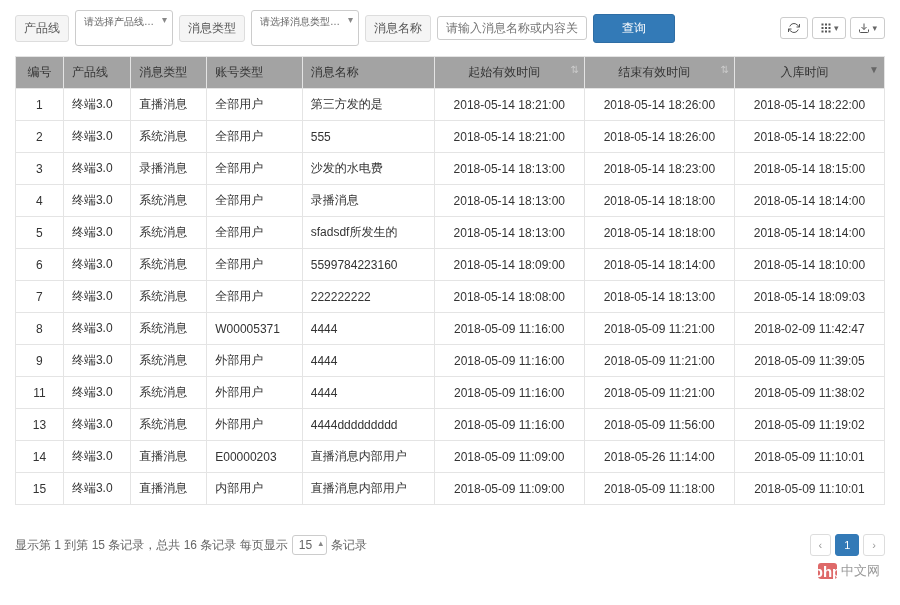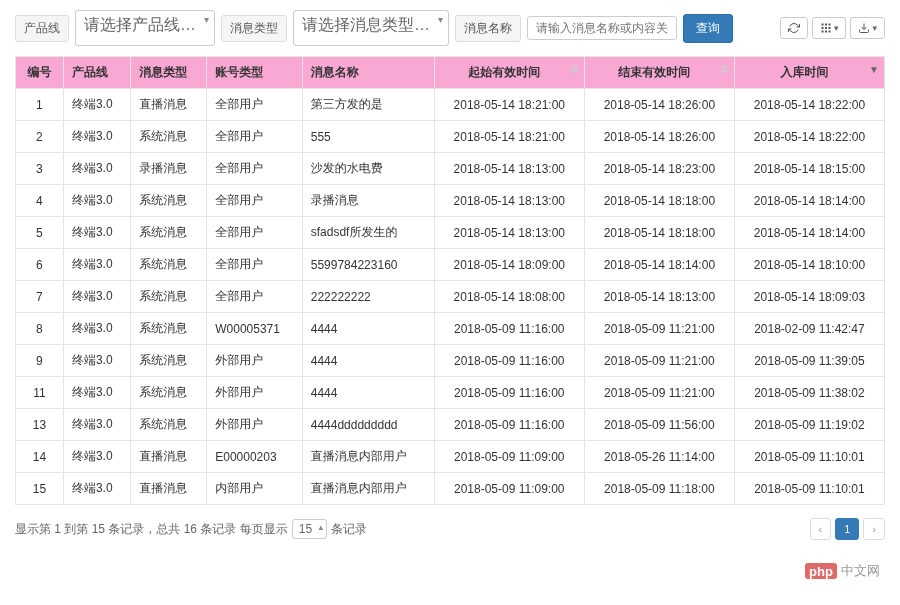--- a/index.html
+++ b/index.html
@@ -1,44 +1,44 @@
 <!DOCTYPE html>
 <html><head>
   <meta charset="utf-8">
   <style>
     * { box-sizing: border-box; margin: 0; padding: 0; }
     body { font-family: "Microsoft YaHei", Arial, sans-serif; font-size: 12px; color: #333; background: #fff; padding: 10px 15px; width: 900px; }
     .toolbar { display: flex; align-items: center; gap: 6px; margin-bottom: 10px; }
     .toolbar-left { display: flex; align-items: center; gap: 6px; flex: 1; }
     .toolbar-right { display: flex; gap: 4px; }
     .label-box { background: #f5f5f5; border: 1px solid #ddd; padding: 4px 8px; border-radius: 3px; color: #555; font-size: 12px; }
-    .select-box { border: 1px solid #ccc; padding: 4px 18px 9px 8px; border-radius: 3px; color: #666; font-size: 16px; background: #fff; position: relative; cursor: pointer; }
+    .select-box { border: 1px solid #ccc; padding: 4px 18px 16px 8px; border-radius: 3px; color: #666; font-size: 10px; background: #fff; position: relative; cursor: pointer; }
     .select-box::after { content: "▾"; position: absolute; right: 5px; top: 3px; color: #888; font-size: 10px; }
     .search-input { border: 1px solid #ccc; padding: 4px 8px; border-radius: 3px; width: 150px; font-size: 12px; color: #999; }
     .btn { border: 1px solid #ccc; background: #fff; padding: 4px 8px; border-radius: 3px; cursor: pointer; font-size: 12px; display: inline-flex; align-items: center; gap: 3px; }
-    .btn-primary { background: #337ab7; border-color: #2e6da4; color: #fff; padding: 5px 12px; }
+    .btn-primary { background: #337ab7; border-color: #2e6da4; color: #fff; padding: 5px 28px; }
     .icon-btn { border: 1px solid #ccc; background: #fff; padding: 4px 7px; border-radius: 3px; cursor: pointer; display: inline-flex; align-items: center; }
     .icon-btn svg { width: 12px; height: 12px; }
     .caret { font-size: 9px; color: #666; margin-left: 2px; }
     table { width: 100%; border-collapse: collapse; }
     th, td { border: 1px solid #e4e4e4; padding: 7px 8px; font-size: 12px; text-align: left; white-space: nowrap; }
-    th { background: #f9a8d4; font-weight: 700; color: #333; }
+    th { background: #a3a3a3; font-weight: 400; color: #333; }
     th.sortable { position: relative; padding-right: 18px; }
     th.sortable::after { content: "⇅"; position: absolute; right: 5px; color: #ccc; font-size: 10px; }
     th.sorted-desc::after { content: "▼"; color: #666; }
     td.center, th.center { text-align: center; }
-    .footer { display: flex; align-items: center; justify-content: space-between; margin-top: 13px; font-size: 12px; color: #666; text-align: center; }
+    .footer { display: flex; align-items: center; justify-content: space-between; margin-top: 29px; font-size: 12px; color: #666; text-align: center; }
     .footer-left { display: flex; align-items: center; gap: 4px; }
     .page-size { border: 1px solid #ccc; padding: 2px 14px 2px 6px; border-radius: 3px; position: relative; cursor: pointer; background: #fff; }
     .page-size::after { content: "▴"; position: absolute; right: 3px; top: 2px; font-size: 9px; color: #888; }
     .footer-right { display: flex; align-items: center; gap: 4px; }
     .page-btn { border: 1px solid #ddd; padding: 4px 8px; border-radius: 3px; cursor: pointer; color: #999; font-size: 11px; }
     .page-btn.active { background: #337ab7; color: #fff; border-color: #337ab7; }
     .watermark { position: absolute; right: 20px; bottom: 25px; display: flex; align-items: center; gap: 4px; color: #888; font-size: 13px; opacity: 0.85; }
-    .watermark-logo { width: 32px; height: 16px; background: #d94f4f; border-radius: 3px; display: flex; align-items: center; justify-content: center; color: #fff; font-size: 13px; font-weight: bold; }
+    .watermark-logo { width: 19px; height: 16px; background: #d94f4f; border-radius: 3px; display: flex; align-items: center; justify-content: center; color: #fff; font-size: 15px; font-weight: bold; }
   </style>
 </head>
 <body>
 
 <div class="toolbar">
   <div class="toolbar-left">
     <span class="label-box">产品线</span>
     <span class="select-box">请选择产品线…</span>
     <span class="label-box">消息类型</span>
     <span class="select-box">请选择消息类型…</span>

